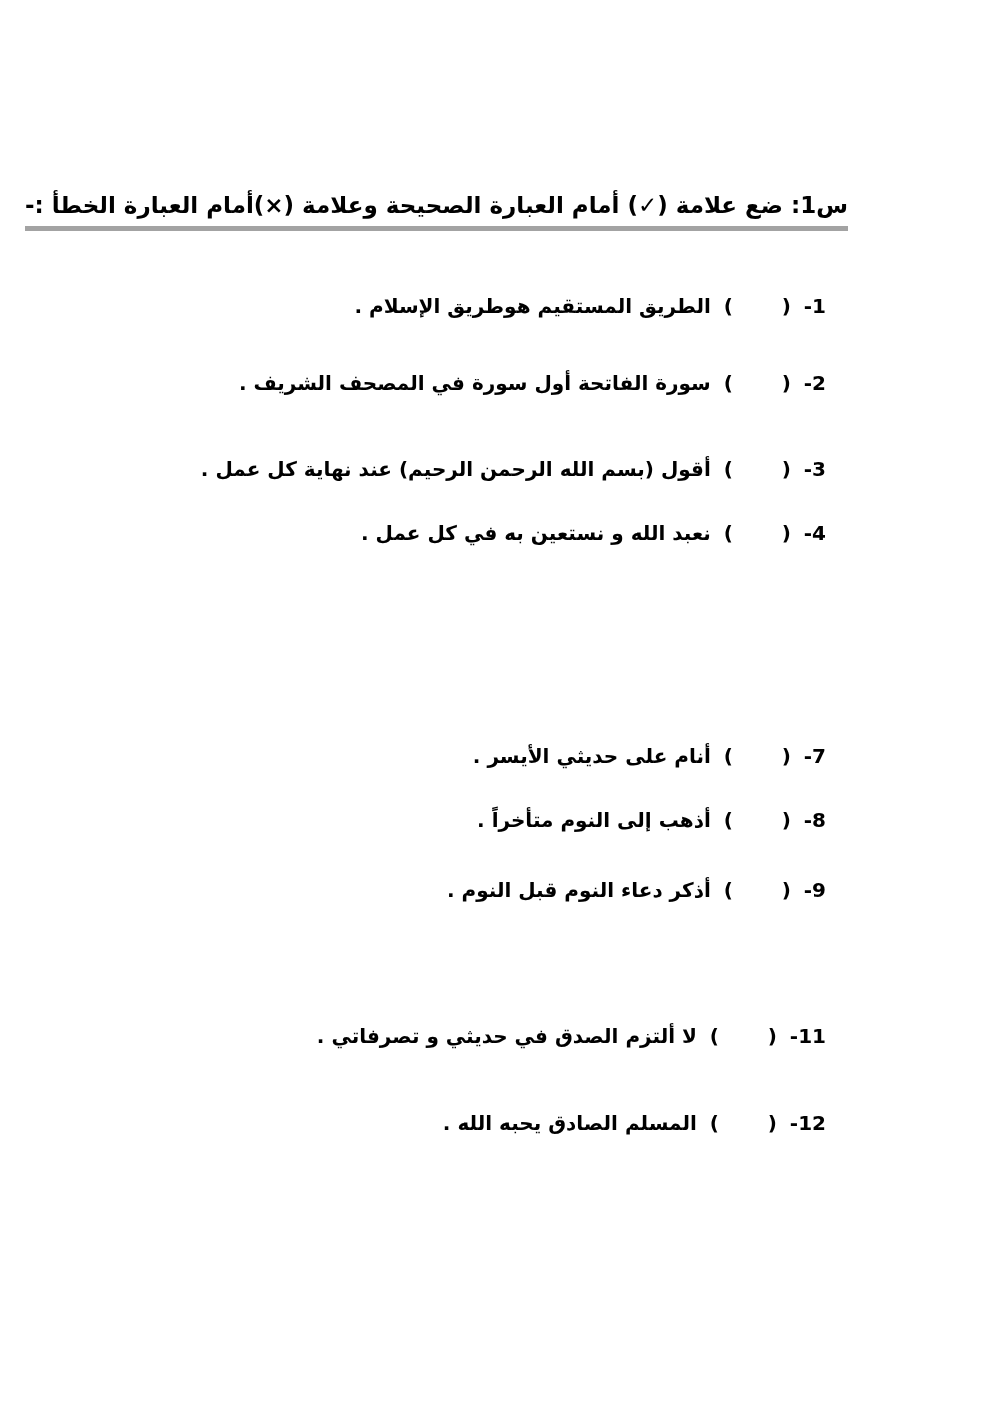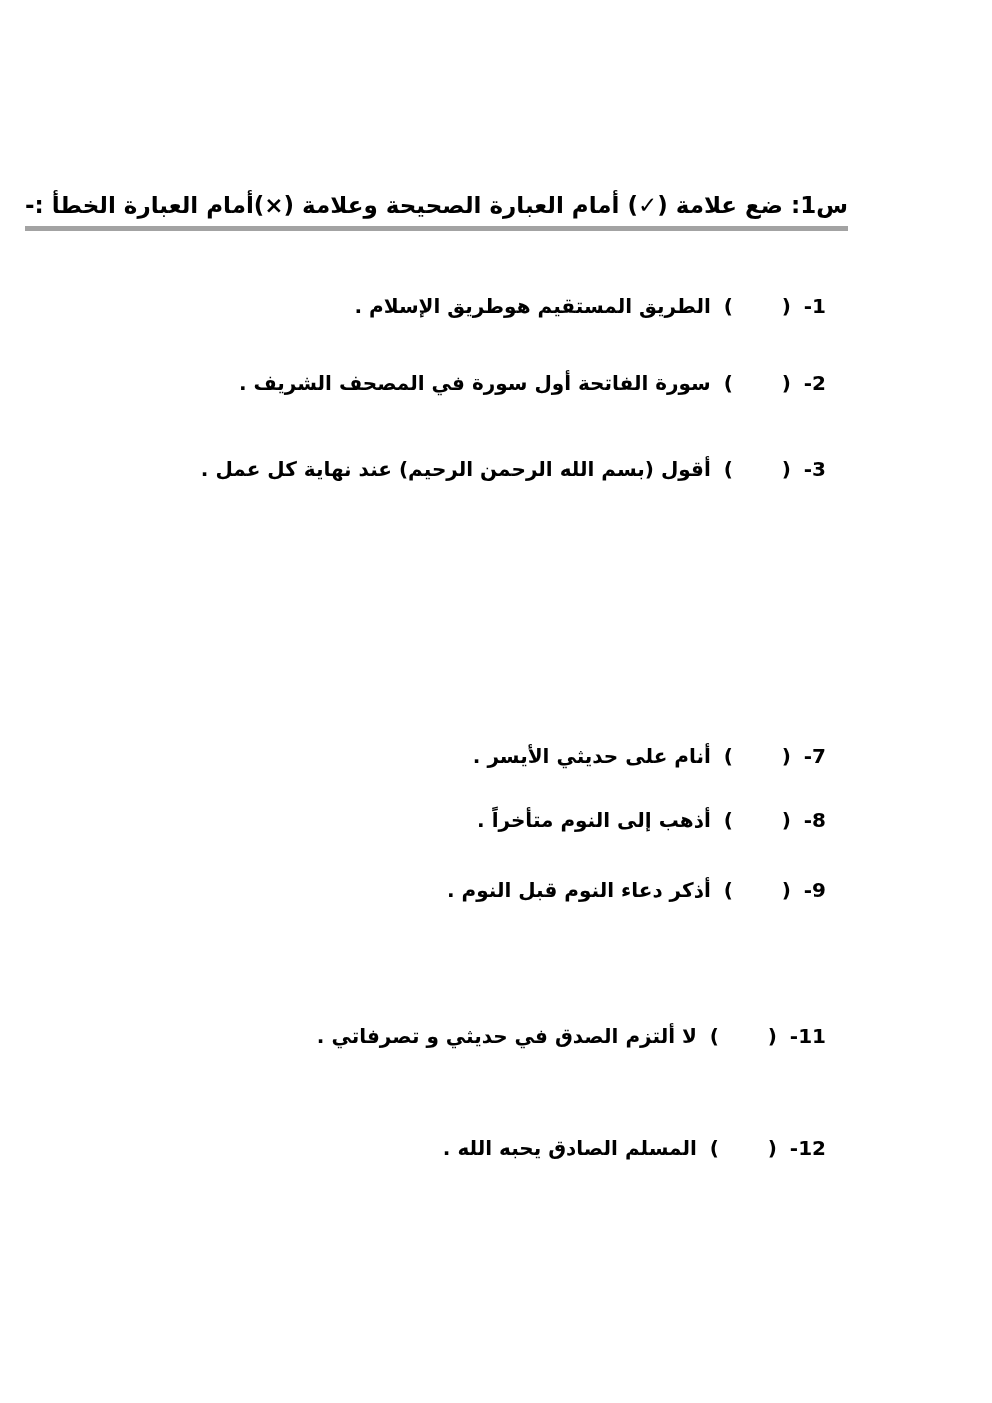--- a/index.html
+++ b/index.html
@@ -44,21 +44,21 @@
   .r2  { top: 370px; }
   .r3  { top: 456px; }
   .r4  { top: 520px; }
   .r5  { top: 595px; }
   .r6  { top: 663px; }
   .r7  { top: 743px; }
   .r8  { top: 807px; }
   .r9  { top: 877px; }
   .r10 { top: 953px; }
   .r11 { top: 1023px; text-align: right; }
-  .r12 { top: 1135px; }
+  .r12 { top: 1110px; }
 </style>
 </head>
 <body>
 
 <div class="page">
 
   <div class="title">س1: ضع علامة (✓) أمام العبارة الصحيحة وعلامة (×)أمام العبارة الخطأ :-</div>
 
   <div class="row r1">
     <span class="num">1-</span>
@@ -71,20 +71,25 @@
     <span class="blank">(&nbsp;&nbsp;&nbsp;&nbsp;&nbsp;&nbsp;&nbsp;)</span>
     <span class="stmt">سورة الفاتحة أول سورة في المصحف الشريف .</span>
   </div>
 
   <div class="row r3">
     <span class="num">3-</span>
     <span class="blank">(&nbsp;&nbsp;&nbsp;&nbsp;&nbsp;&nbsp;&nbsp;)</span>
     <span class="stmt">أقول (بسم الله الرحمن الرحيم) عند نهاية كل عمل .</span>
   </div>
 
+  <div class="row r4">
+    <span class="num">4-</span>
+    <span class="blank">(&nbsp;&nbsp;&nbsp;&nbsp;&nbsp;&nbsp;&nbsp;)</span>
+    <span class="stmt">نعبد الله و نستعين به في كل عمل .</span>
+  </div>
 
 
 
   <div class="row r7">
     <span class="num">7-</span>
     <span class="blank">(&nbsp;&nbsp;&nbsp;&nbsp;&nbsp;&nbsp;&nbsp;)</span>
     <span class="stmt">أنام على حديثي الأيسر .</span>
   </div>
 
   <div class="row r8">

